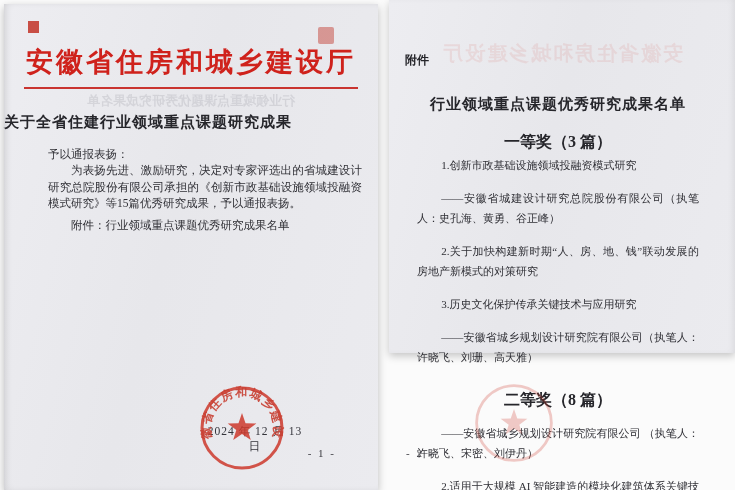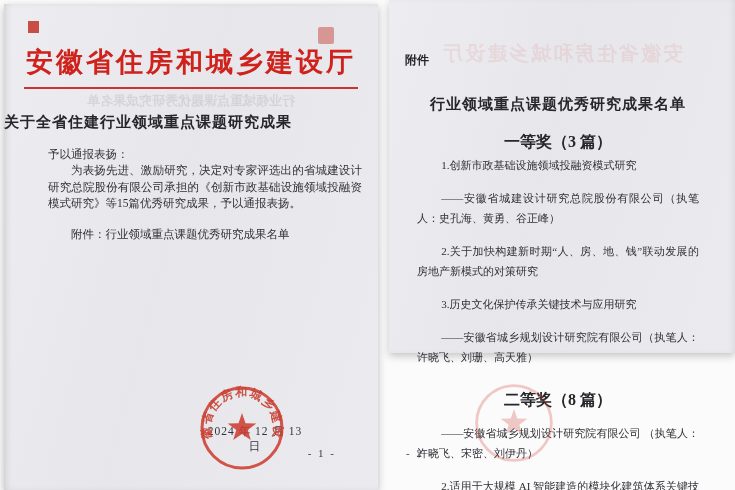--- a/index.html
+++ b/index.html
@@ -35,21 +35,21 @@
   .doc-title{
     margin-top:22px;text-align:left;font-weight:bold;font-size:15px;
     line-height:22px;color:#26262b;letter-spacing:1px;
   }
   .body1{
     margin:13px 16px 0 44px;font-size:11.5px;line-height:16.4px;
     text-align:justify;color:#2f2f35;
   }
   .body1 p{margin:0;}
   .body1 .para{text-indent:2em;}
-  .body1 .attach{margin-top:14px;text-indent:2em;}
+  .body1 .attach{margin-top:5px;text-indent:2em;}
   .date{
     position:absolute;left:196px;top:420px;width:110px;text-align:center;
     font-size:11.5px;letter-spacing:1px;color:#33333a;
   }
   .seal{position:absolute;left:192px;top:380px;pointer-events:none;}
   .seal-ghost{position:absolute;left:82px;top:380px;opacity:.32;transform:scaleX(-1);pointer-events:none;}
   .pageno{
     position:absolute;right:42px;top:443px;font-size:11px;letter-spacing:2px;color:#3a3a40;
   }
 

